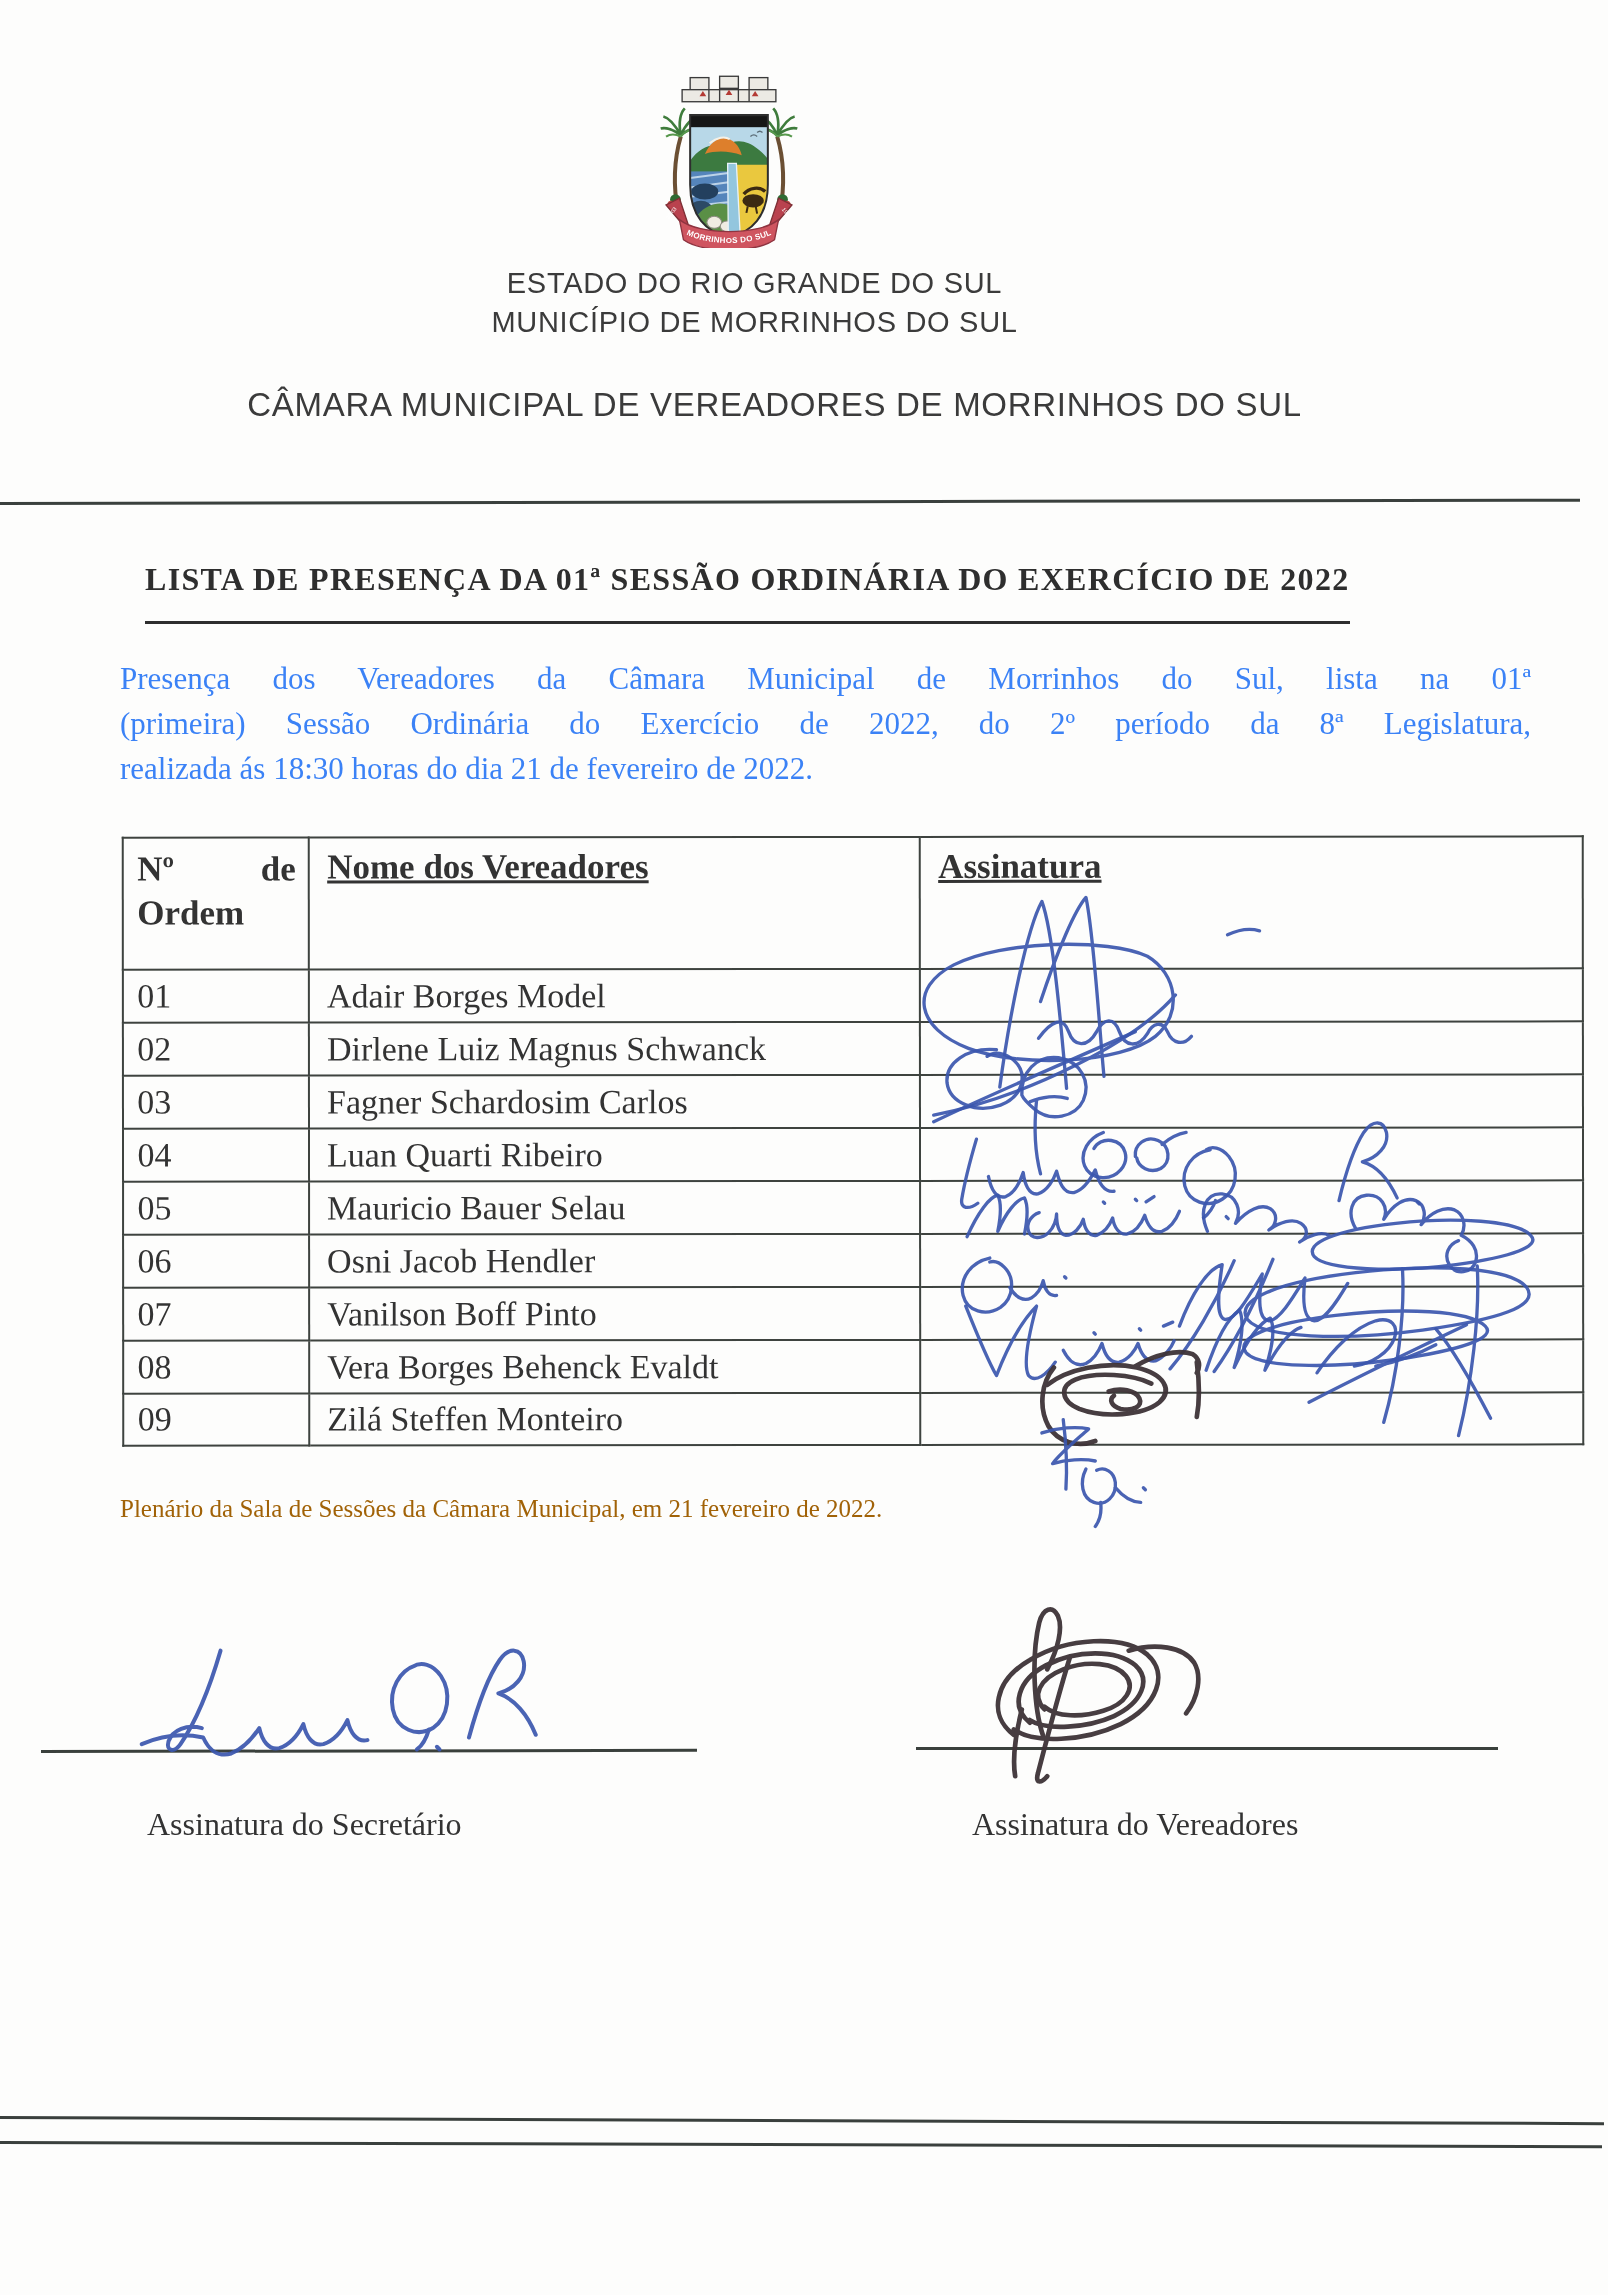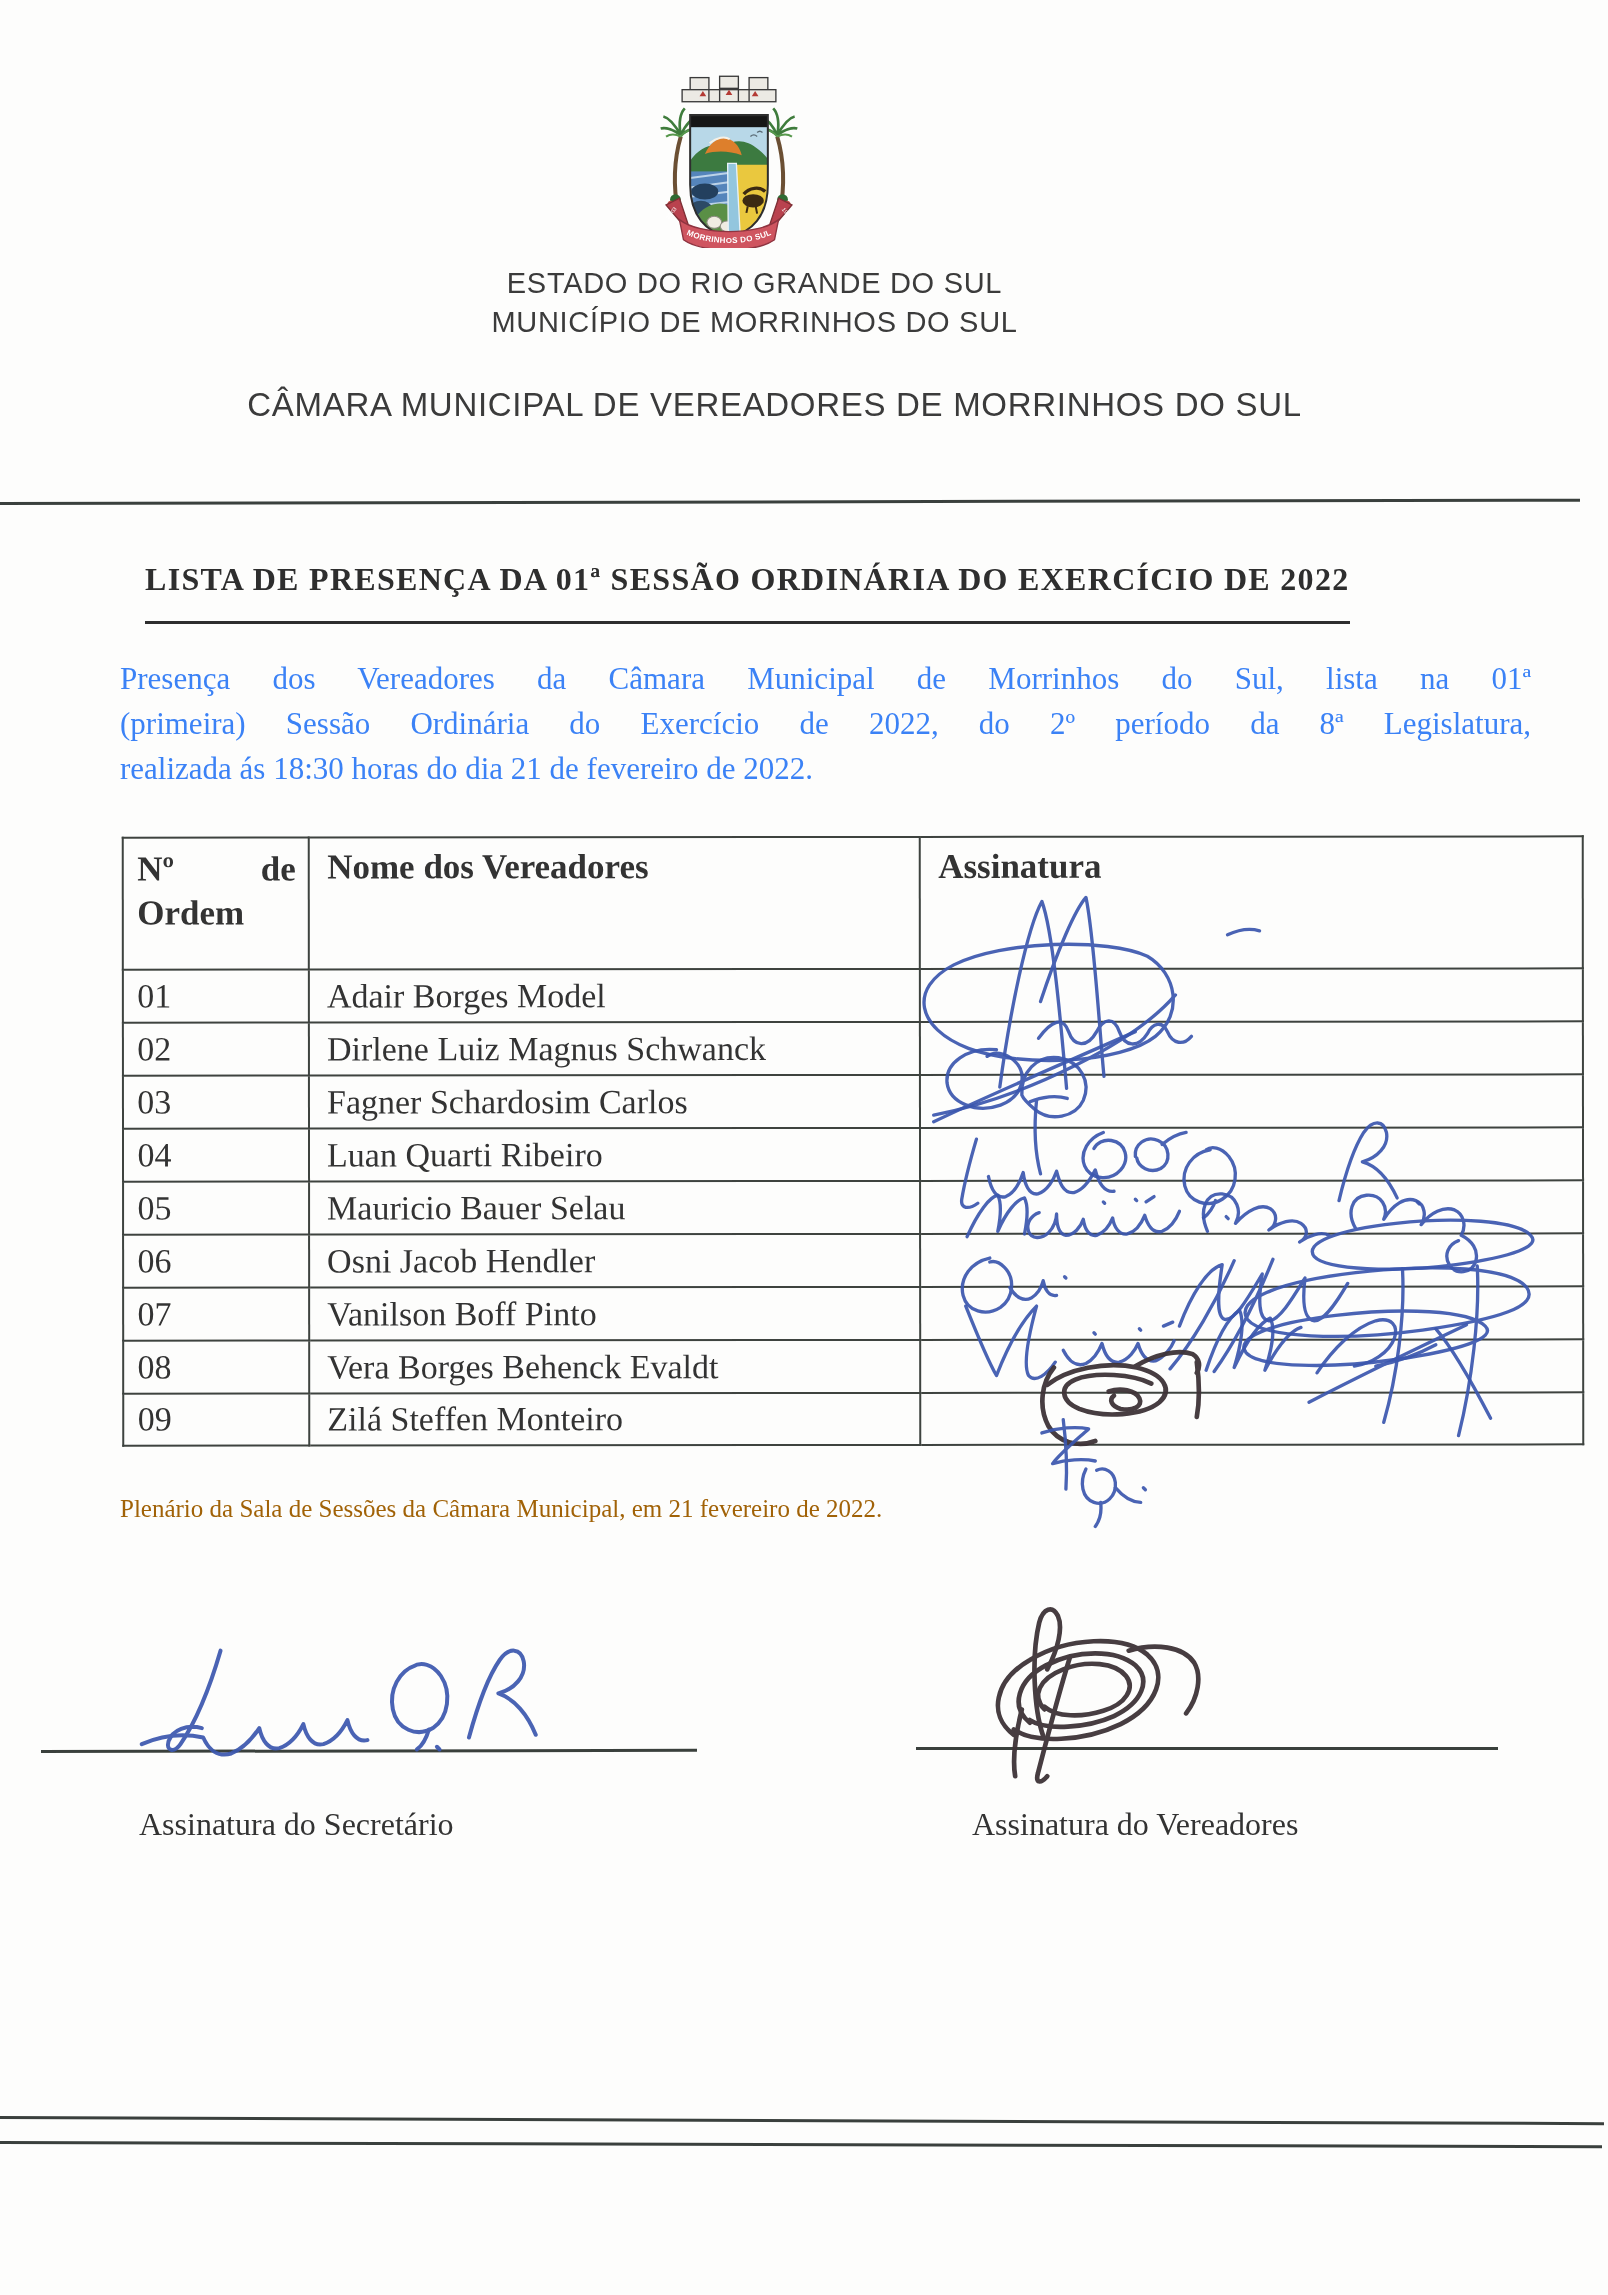--- a/index.html
+++ b/index.html
@@ -33,31 +33,31 @@
     border-collapse:collapse;table-layout:fixed;font-size:34px;color:#333;
     transform:rotate(-0.05deg);
   }
   table.presence th,table.presence td{border:2px solid #3e433f;overflow:hidden;}
   tr.hrow{height:132px;}
   tr.drow{height:53px;}
   tr.drow:last-child{height:52px;}
   th{font-weight:bold;text-align:left;vertical-align:top;padding:9.4px 6.7px 0 13.4px;font-size:35px;}
   th .c1top{display:flex;justify-content:space-between;padding-right:5.3px;line-height:44px;}
   th .c1bot{line-height:44px;}
-  th.colname,th.colsig{padding-left:17.4px;}
+  th.colname,th.colsig{padding-left:17.4px;text-decoration:underline;}
   td{vertical-align:middle;}
   td.cnum{padding-left:13.4px;}
   td.cname{padding-left:17px;}
   
   .closing{position:absolute;top:1495px;left:120px;font-size:25px;color:#a16207;}
   .sigline{position:absolute;height:3.3px;background:#3a403c;transform-origin:left center;}
   .sigline-sec{left:41px;top:1750px;width:656px;transform:rotate(-0.1deg);}
   .sigline-pres{left:916px;top:1747px;width:582px;}
   .siglabel{position:absolute;top:1806px;font-size:32px;color:#333;}
-  .siglabel-sec{left:139px;}
+  .siglabel-sec{left:147px;}
   .siglabel-pres{left:972px;}
   .rule-b1{top:2116px;left:0;width:1604px;transform:rotate(0.22deg);}
   .rule-b2{top:2141px;left:0;width:1602px;transform:rotate(0.15deg);}
   
   svg.sig-overlay{position:absolute;left:0;top:0;width:1609px;height:2295px;pointer-events:none;}
   .inkB{fill:none;stroke-linecap:round;stroke-linejoin:round;opacity:.92;}
   .inkD{fill:none;stroke-linecap:round;stroke-linejoin:round;opacity:.95;}
 </style>
 </head>
 <body>

